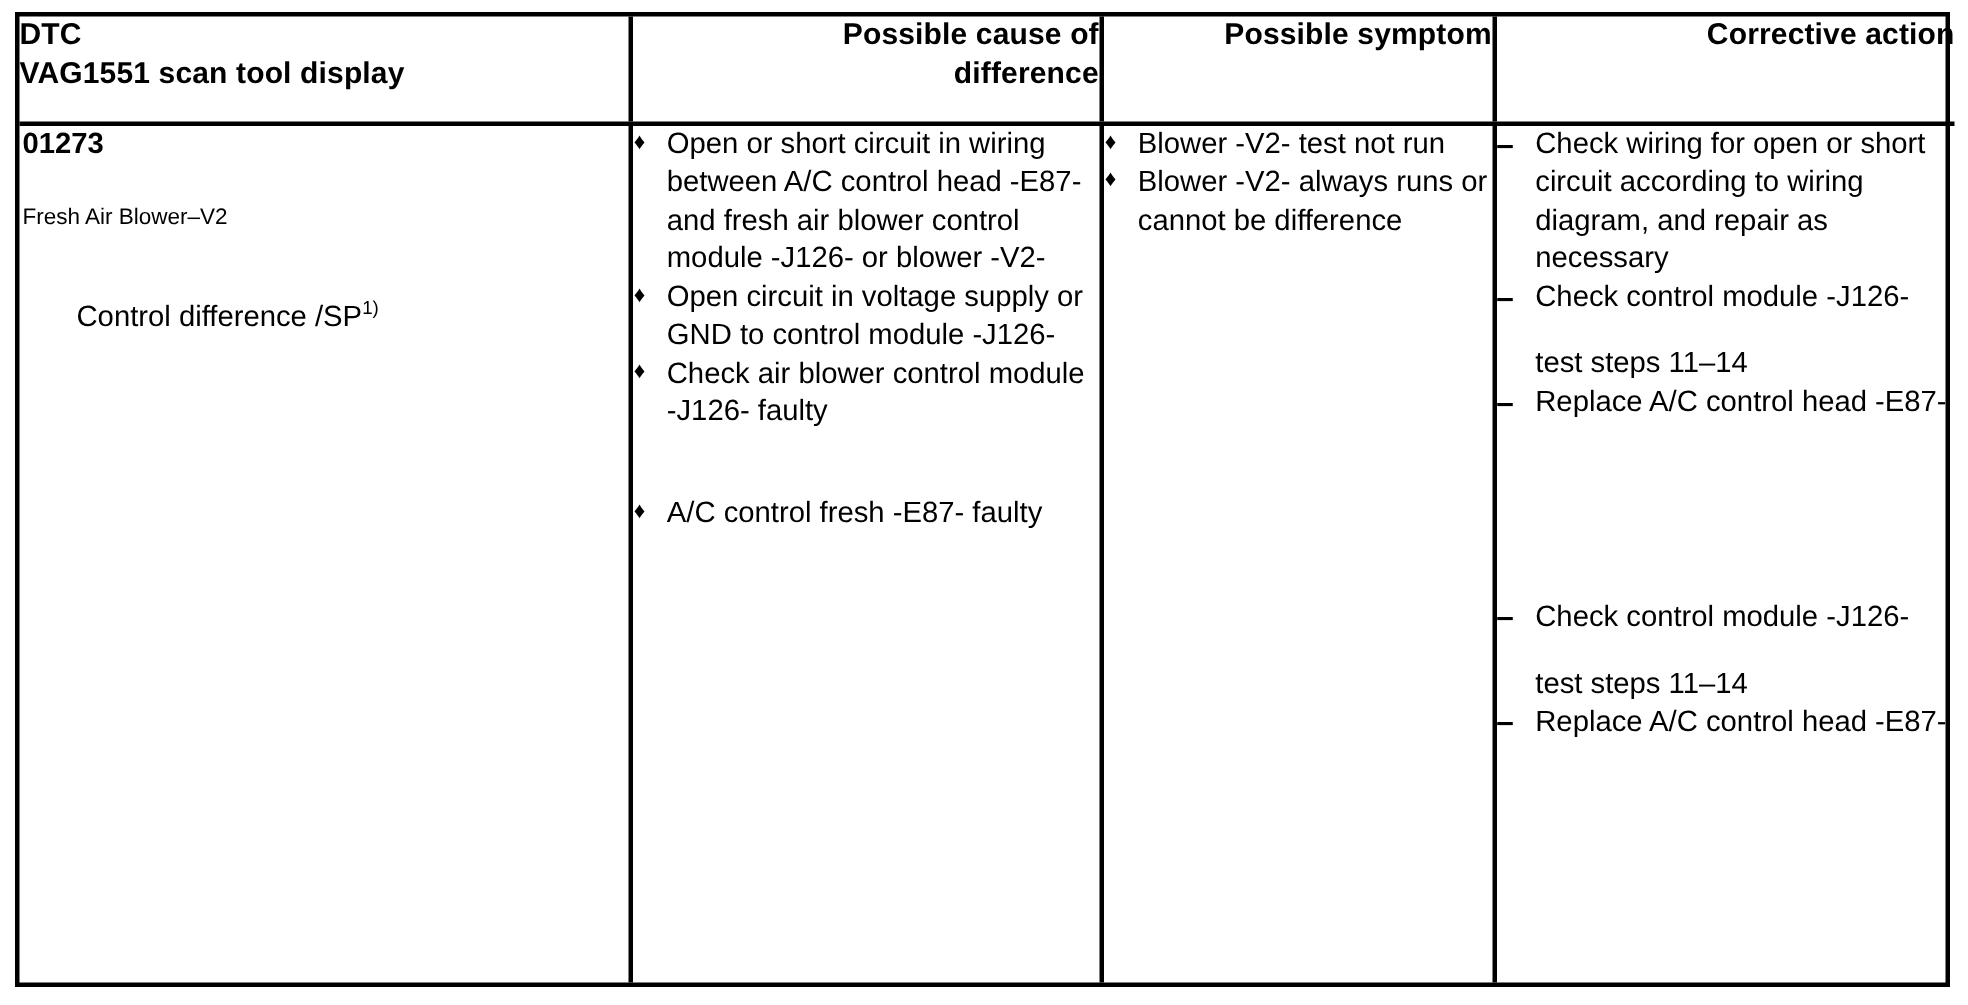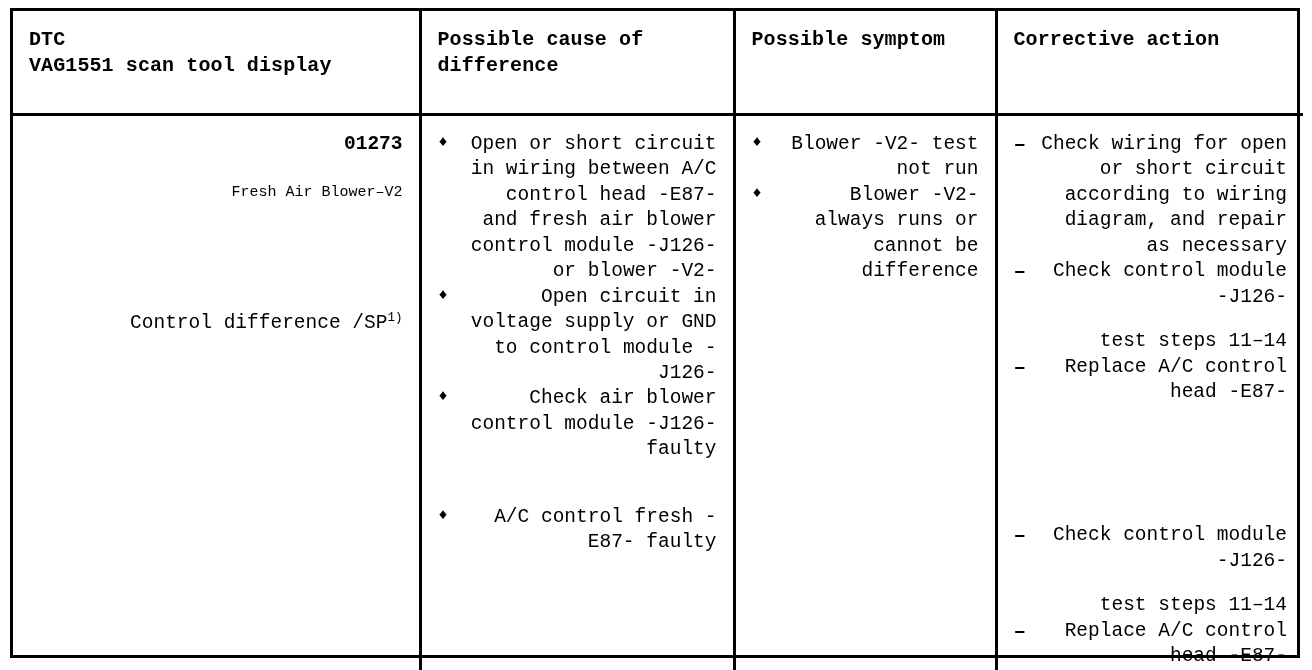--- a/index.html
+++ b/index.html
@@ -40,71 +40,69 @@
     height: 100%;
     border-collapse: collapse;
     table-layout: fixed;
   }
 
   table.grid th,
   table.grid td {
     border-left: 3px solid #000;
     border-right: 0;
     vertical-align: top;
-    padding: 16px;
-    font-family: Liberation Mono, monospace;
+    padding: 0;
   }
   table.grid th:first-child,
   table.grid td:first-child {
     border-left: 0;
   }
 
   thead th {
     border-bottom: 3px solid #000;
     height: 70px;
     padding: 8px 8px 0 8px;
     font-size: 20px;
     font-weight: bold;
     letter-spacing: 0.1px;
   }
 
   .th-left {
     text-align: left;
     line-height: 1.28;
   }
   .th-center {
-    text-align: left;
+    text-align: right;
     line-height: 1.28;
   }
 
   
   .col-dtc      { width: 407px; }
   .col-cause    { width: 314px; }
   .col-symptom  { width: 262px; }
   .col-action   { width: 307px; }
 
   tbody td {
     padding: 10px 6px 6px 8px;
     font-size: 19px;
     line-height: 1.30;
-    text-align: right;
   }
 
   
   .dtc-code {
     font-weight: bold;
     font-size: 19.5px;
     margin: 0 0 26px 2px;
   }
   .dtc-name {
     margin: 0 0 0 2px;
     font-size: 15px;
   }
   .dtc-detail {
-    margin: 108px 0 0 38px;
+    margin: 44px 0 0 38px;
     font-size: 19.5px;
   }
   .sup {
     font-size: 12.5px;
     vertical-align: super;
     line-height: 0;
   }
 
   
   ul.mk {

